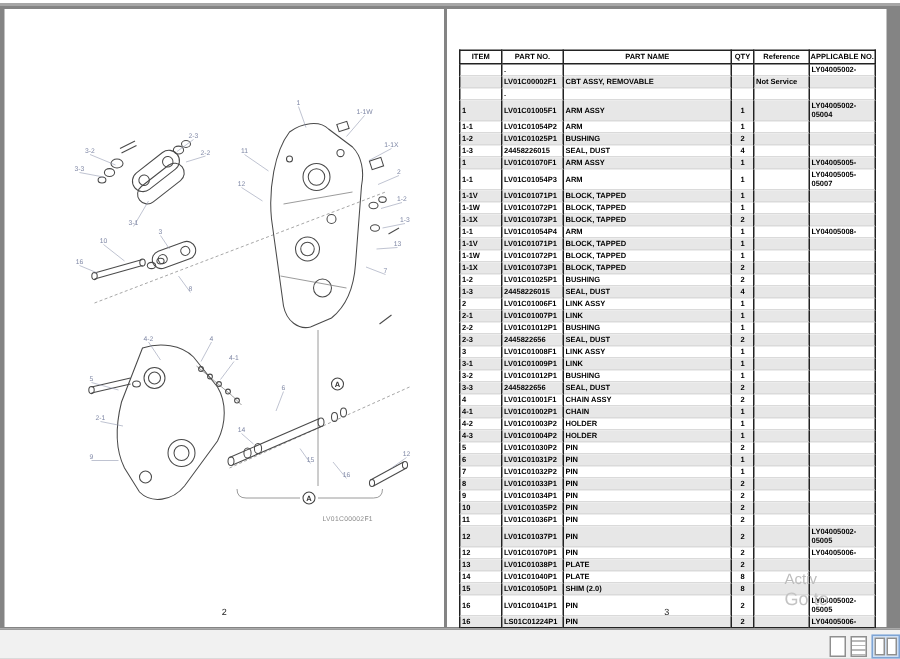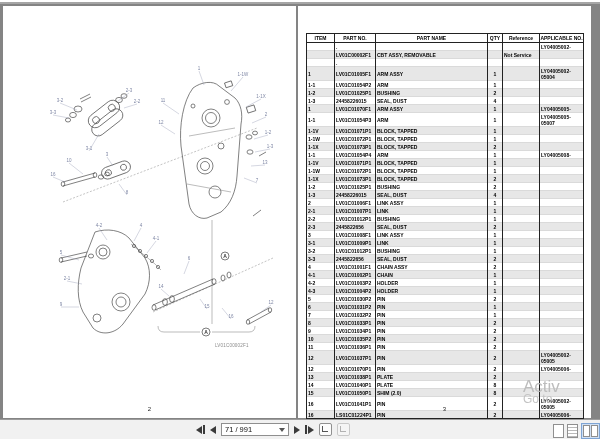--- a/index.html
+++ b/index.html
@@ -36,21 +36,21 @@
   .parts-table td{border-left:1px solid #222;border-right:1px solid #222;
                   border-top:1px solid #dadada;padding:1px 1px 0 1px;
                   overflow:hidden;white-space:nowrap}
   .parts-table{border:1px solid #222}
   .parts-table tr.shade td{background:#e7e7e7}
   .parts-table td.c-qty{text-align:center}
   .parts-table td.c-app{white-space:pre-line}
   
   .watermark{position:absolute;left:523px;top:380px;z-index:6;color:#bdbdbd;
              pointer-events:none}
-  .watermark .l1{font-size:17px;line-height:14px}
+  .watermark .l1{font-size:10px;line-height:14px}
   .watermark .l2{font-size:12px;line-height:11px;color:#c3c3c3}
   
   .toolbar{position:absolute;bottom:0;left:0;right:0;height:19px;background:#f1f1f1;
            border-top:1px solid #9c9c9c;z-index:5}
   .nav{position:absolute;left:196px;top:3px;display:flex;align-items:center;gap:5px}
   .navbtn{display:flex;align-items:center;gap:1px;height:12px;cursor:default}
   .tri-l{width:0;height:0;border-top:4px solid transparent;
          border-bottom:4px solid transparent;border-right:6px solid #3a3a3a}
   .tri-r{width:0;height:0;border-top:4px solid transparent;
          border-bottom:4px solid transparent;border-left:6px solid #3a3a3a}
@@ -634,42 +634,20 @@
     <div class="pagenum">3</div>
   </div>
 </div>
 
 <div class="watermark">
   <div class="l1">Activ</div>
   <div class="l2">Go to</div>
 </div>
 
 <div class="toolbar">
-  <div class="nav">
-    <div class="navbtn">
-      <span class="tri-l"></span>
-      <span class="vbar"></span>
-    </div>
-    <div class="navbtn">
-      <span class="tri-l"></span>
-    </div>
-    <div class="pagebox">
-      <span>71 / 991</span>
-      <span class="caret"></span>
-    </div>
-    <div class="navbtn">
-      <span class="tri-r"></span>
-    </div>
-    <div class="navbtn">
-      <span class="vbar"></span>
-      <span class="tri-r"></span>
-    </div>
-    <div class="hist"></div>
-    <div class="hist fwd"></div>
-  </div>
   <div class="layouts">
     <div class="lay"></div>
     <div class="lay lines"></div>
     <div class="lay2up">
       <span></span>
       <span></span>
     </div>
 
   </div>
 </div>

